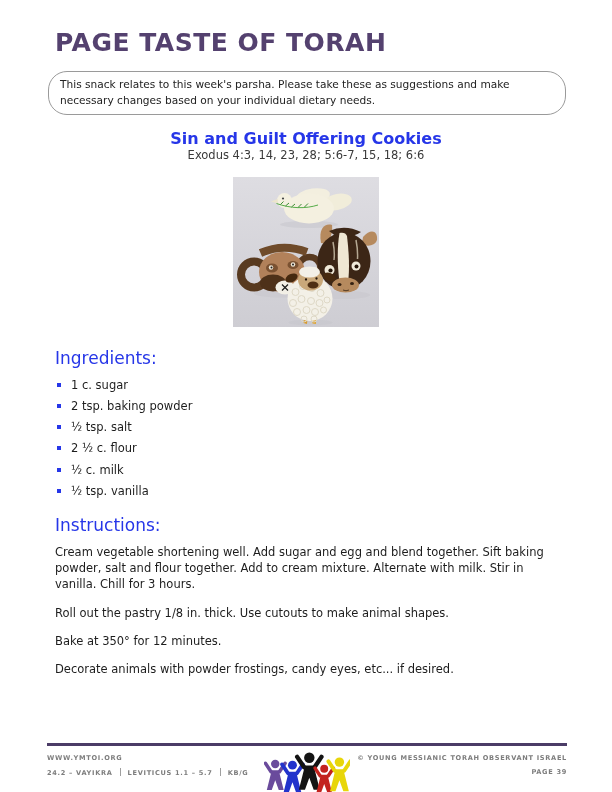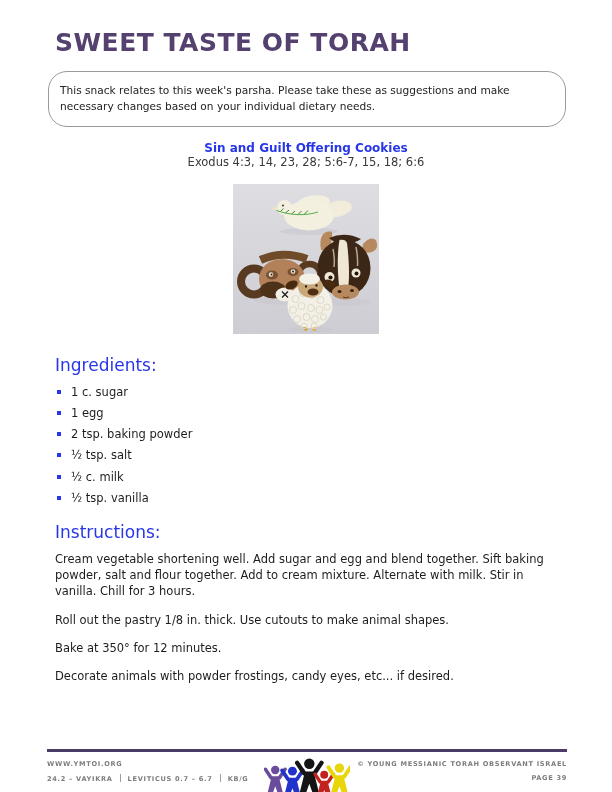--- a/index.html
+++ b/index.html
@@ -7,59 +7,59 @@
     width:612px;height:792px;position:relative;overflow:hidden;background:#ffffff;
     font-family:"DejaVu Sans",sans-serif;color:#1d1d1d;
   }
   .doc-title{
     margin:28px 46px 0 55px;
     font-size:25px;font-weight:bold;color:#54416F;letter-spacing:.5px;
   }
   .note-box{
     margin:14px 46px 0 48px;
     border:1.3px solid #9a9a9a;border-radius:19px;
-    padding:11px 11px;
+    padding:5px 11px;
     font-size:10.6px;line-height:1.5;color:#222;
   }
   .recipe-title{
     text-align:center;margin-top:14px;
-    font-size:12px;font-weight:bold;color:#2636E8;
+    font-size:16px;font-weight:bold;color:#2636E8;
   }
   .scripture{
     text-align:center;margin-top:0;
     font-size:11.5px;color:#3a3a3a;
   }
   .photo-wrap{text-align:center;margin-top:15px;}
   svg.photo{width:146px;height:150px;display:inline-block;}
   .section-h{
     margin:17px 0 0 55px;
     font-size:17px;font-weight:normal;color:#2636E8;
   }
   ul.ing{list-style:none;margin:10px 0 0 57px;padding:0;}
   ul.ing li{font-size:11.5px;margin-bottom:7.2px;display:flex;align-items:center;}
   .bullet{width:4px;height:4px;background:#2636E8;display:inline-block;margin-right:10px;flex:none;}
   .para{margin:12px 50px 0 55px;font-size:11.5px;line-height:1.42;max-width:514px;}
   .para.first{margin-top:9px;}
   .footer{
-    position:absolute;left:47px;right:45px;bottom:9px;
+    position:absolute;left:47px;right:45px;bottom:15px;
     border-top:3px solid #4b3c67;padding-top:8px;
     display:flex;justify-content:space-between;
     color:#7d7d7d;font-size:6.6px;font-weight:bold;letter-spacing:.7px;
   }
   .f-left .l1,.f-right .l1{margin-bottom:6px;}
   .f-right{text-align:right;}
   .sep{display:inline-block;width:0;border-left:1px solid #9f9f9f;height:8px;margin:0 7px;vertical-align:-1px;}
   .logo{position:absolute;left:50%;top:4px;transform:translateX(-50%);width:86px;height:43px;}
 </style>
 </head>
 <body>
 
 <div class="page">
 
-  <h1 class="doc-title">SWEET TASTE OF TORAH</h1>
+  <h1 class="doc-title">PAGE TASTE OF TORAH</h1>
 
   <div class="note-box">
     <span>This snack relates to this week's parsha. Please take these as suggestions and make necessary changes based on your individual dietary needs.</span>
   </div>
 
   <div class="recipe-title">Sin and Guilt Offering Cookies</div>
   <div class="scripture">Exodus 4:3, 14, 23, 28; 5:6-7, 15, 18; 6:6</div>
 
   <div class="photo-wrap">
     <svg class="photo" viewBox="0 0 292 300" aria-hidden="true">
@@ -156,29 +156,29 @@
   </div>
 
   <h2 class="section-h">Ingredients:</h2>
   <ul class="ing">
     <li>
         <span class="bullet"></span>
         <span>1 c. sugar</span>
       </li>
     <li>
         <span class="bullet"></span>
-        <span>1 egg</span>
-      </li>
-    <li>
-        <span class="bullet"></span>
         <span>2 tsp. baking powder</span>
       </li>
     <li>
         <span class="bullet"></span>
         <span>½ tsp. salt</span>
+      </li>
+    <li>
+        <span class="bullet"></span>
+        <span>2 ½ c. flour</span>
       </li>
     <li>
         <span class="bullet"></span>
         <span>½ c. milk</span>
       </li>
     <li>
         <span class="bullet"></span>
         <span>½ tsp. vanilla</span>
       </li>
   </ul>
@@ -186,21 +186,21 @@
   <h2 class="section-h">Instructions:</h2>
   <p class="para first">Cream vegetable shortening well. Add sugar and egg and blend together. Sift baking powder, salt and flour together. Add to cream mixture. Alternate with milk. Stir in vanilla. Chill for 3 hours.</p>
   <p class="para">Roll out the pastry 1/8 in. thick.  Use cutouts to make animal shapes.</p>
   <p class="para">Bake at 350° for 12 minutes.</p>
   <p class="para">Decorate animals with powder frostings, candy eyes, etc... if desired.</p>
 
   <div class="footer">
     <div class="f-left">
       <div class="l1">WWW.YMTOI.ORG</div>
       <div class="l2">
-        <span>24.2 – VAYIKRA</span><span class="sep"></span><span>LEVITICUS 0.7 – 6.7</span><span class="sep"></span><span>KB/G</span>
+        <span>24.2 – VAYIKRA</span><span class="sep"></span><span>LEVITICUS 1.1 – 5.7</span><span class="sep"></span><span>KB/G</span>
       </div>
     </div>
 
     <svg class="logo" viewBox="0 0 104 52" aria-hidden="true">
 
       <g transform="translate(0,11) scale(0.85)">
         <circle cx="16" cy="7" r="6" fill="#6a4b9c"></circle>
         <path d="M4,44 L11,16 H21 L28,44 H21 L16,30 L11,44 Z" fill="#6a4b9c"></path>
         <path d="M10,18 L2,6 M22,18 L30,6" stroke="#6a4b9c" stroke-width="5" stroke-linecap="round" fill="none"></path>
       </g>

